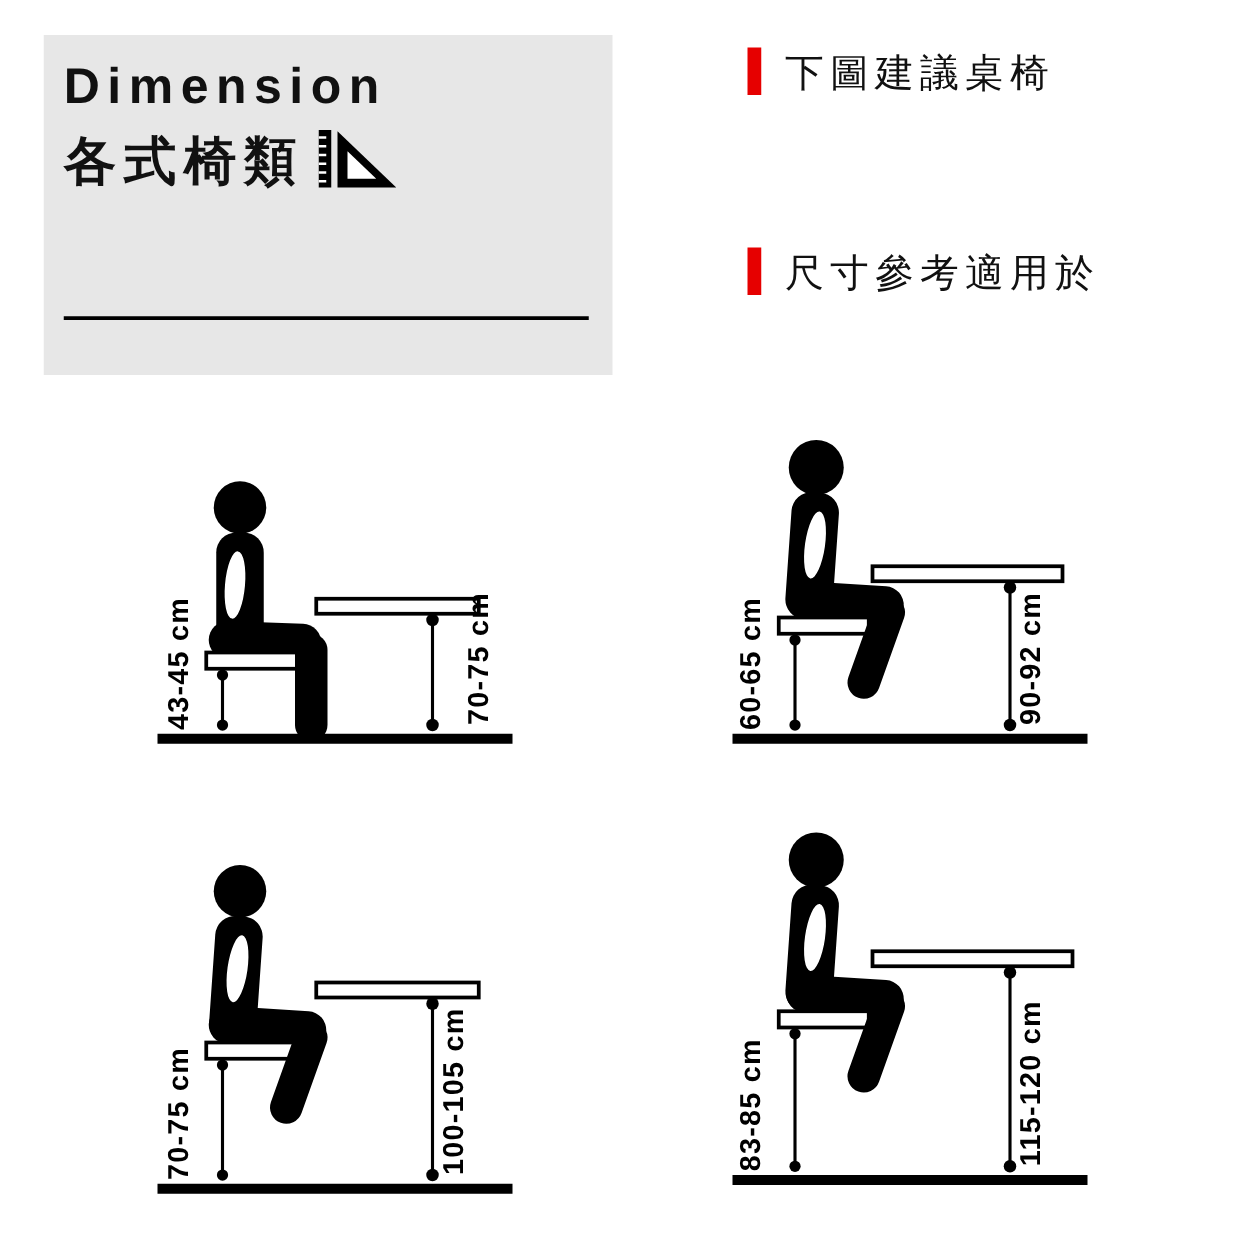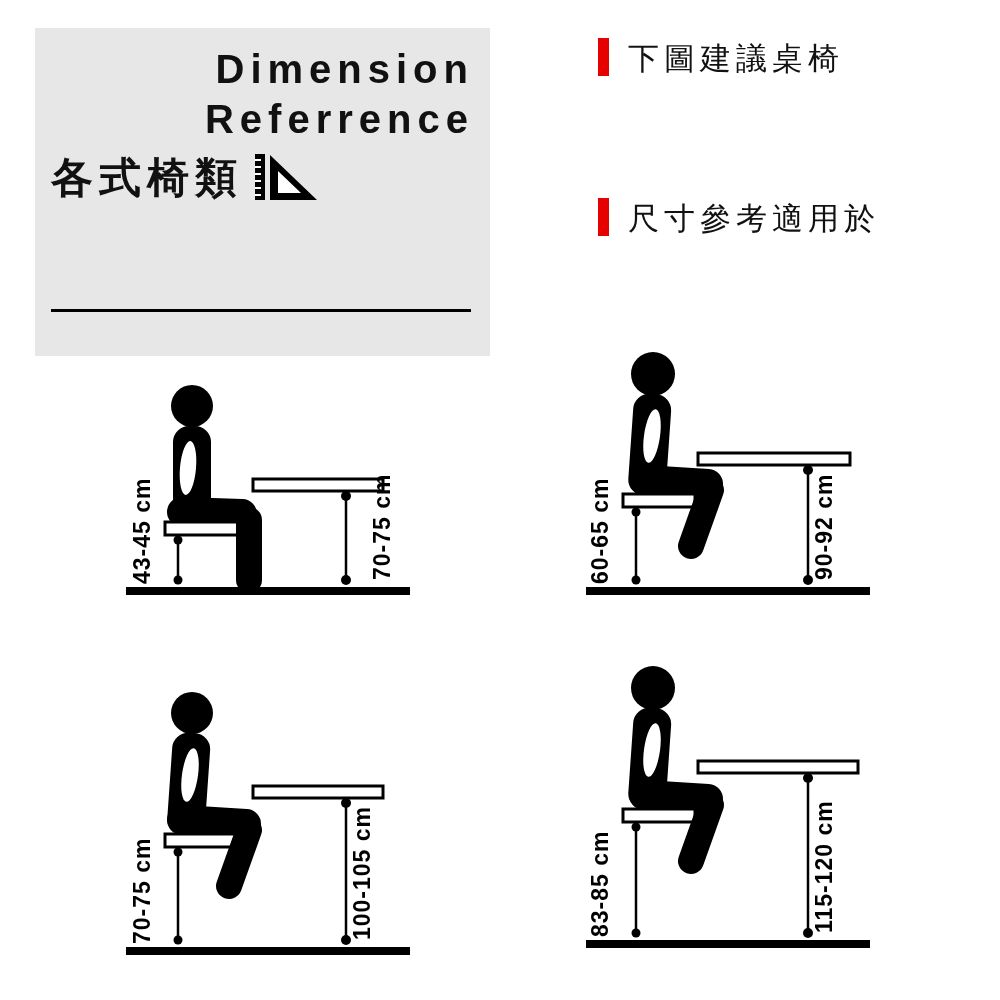--- a/index.html
+++ b/index.html
@@ -1,20 +1,20 @@
 <!DOCTYPE html>
 <html><head>
 <meta charset="utf-8">
 <style>
   html,body{margin:0;padding:0;background:#fff;}
   #page{position:relative;width:1000px;height:1000px;background:#fff;overflow:hidden;
         font-family:"Liberation Sans",sans-serif;color:#111;}
 
   
-  .panel{position:absolute;left:35px;top:28px;width:455px;height:328px;background:#e7e7e7;text-align:right;}
+  .panel{position:absolute;left:35px;top:28px;width:455px;height:272px;background:#e7e7e7;}
   .panel-inner{position:absolute;left:16px;top:16px;right:16px;}
   .title-en{font-size:40px;font-weight:bold;letter-spacing:6px;color:#111;line-height:50px;white-space:nowrap;}
   .title-cjk-row{display:flex;align-items:center;gap:10px;margin-top:6px;}
   .title-cjk{font-size:42px;font-weight:bold;letter-spacing:6px;color:#111;line-height:52px;white-space:nowrap;}
   .underline{position:absolute;left:16px;bottom:44px;width:420px;height:3px;background:#000;}
 
   
   .note{position:absolute;left:598px;width:380px;}
   .note-bar{position:absolute;left:0;top:4px;width:11px;height:38px;}
   .note-text{margin-left:30px;font-size:31px;letter-spacing:5px;font-weight:500;line-height:50px;color:#111;white-space:nowrap;}
@@ -34,21 +34,20 @@
   svg text{font-family:"Liberation Sans",sans-serif;font-weight:bold;font-size:23px;letter-spacing:1px;fill:#000;}
 </style>
 </head>
 <body>
 
 <div id="page">
 
   <div class="panel">
     <div class="panel-inner">
       <div class="title-en">Dimension</div>
-      <div class="title-en">Referrence</div>
       <div class="title-cjk-row">
         <span class="title-cjk">各式椅類</span>
         <span>
           <svg width="66" height="52" viewBox="0 0 66 52" aria-hidden="true">
             <rect x="2" y="4" width="10" height="46" fill="#000"></rect>
             <g stroke="#fff" stroke-width="2">
               <line x1="2" y1="10" x2="8" y2="10"></line>
                 <line x1="2" y1="17" x2="8" y2="17"></line>
               <line x1="2" y1="24" x2="8" y2="24"></line>
                 <line x1="2" y1="31" x2="8" y2="31"></line>

